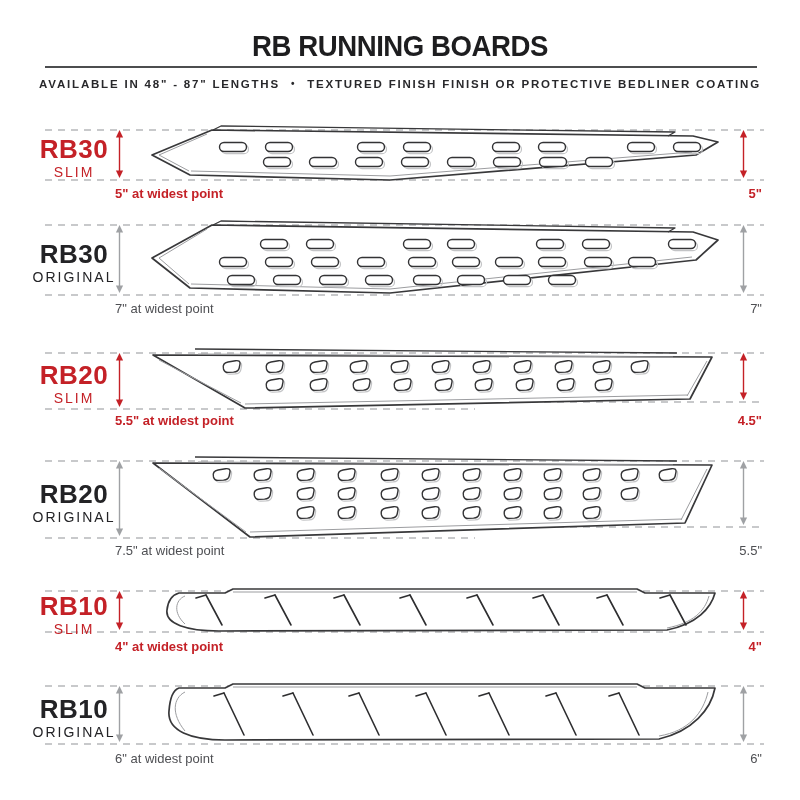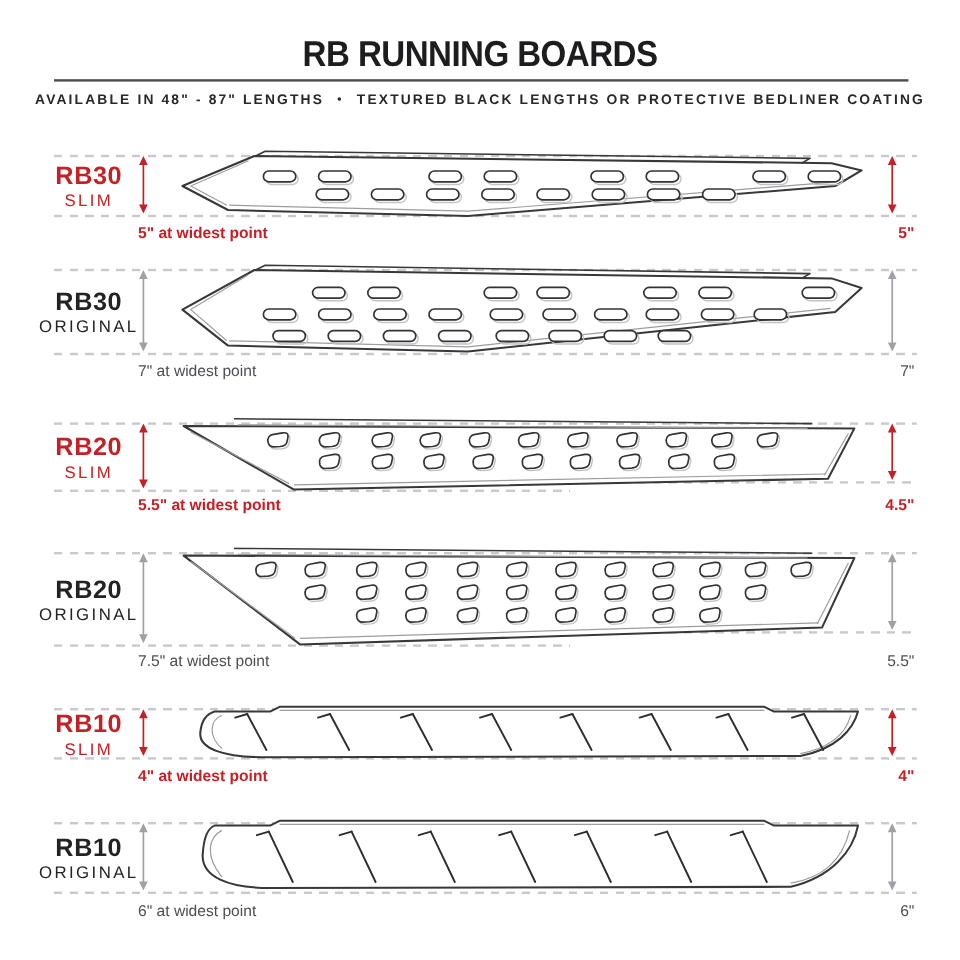--- a/index.html
+++ b/index.html
@@ -9,39 +9,39 @@
          font-size:30px;font-weight:bold;letter-spacing:-0.5px;color:#1d1d1f;
          transform:scaleX(0.92);line-height:1;}
   .rule{position:absolute;top:66px;left:45px;width:712px;height:2px;background:#4c4d4f;}
   .subtitle{position:absolute;top:78px;left:0;width:800px;text-align:center;
             font-size:11.5px;font-weight:bold;letter-spacing:1.8px;color:#28282b;white-space:nowrap;}
   .subtitle .sep{padding:0 11px;font-size:10px;position:relative;top:-1px;}
   .dash{position:absolute;height:2px;
         background-image:repeating-linear-gradient(90deg,#c8c9cb 0 7px,transparent 7px 13px);}
   .board{position:absolute;}
   .labelblock{position:absolute;left:22px;width:104px;text-align:center;line-height:1;}
-  .model{font-size:21px;font-weight:bold;letter-spacing:0.5px;}
+  .model{font-size:26px;font-weight:bold;letter-spacing:0.5px;}
   .variant{font-size:14px;letter-spacing:2px;margin-top:3px;font-weight:normal;}
   .arrow{position:absolute;}
   .note{position:absolute;font-size:13px;white-space:nowrap;}
   .note-left{left:115px;}
   .note-right{left:678px;width:84px;text-align:right;}
   .accent-red .model,.accent-red .variant{color:#c42127;}
   .accent-red .note{color:#c42127;font-weight:bold;}
   .accent-gray .model{color:#232326;}
   .accent-gray .variant{color:#232326;}
   .accent-gray .note{color:#4e4f53;font-weight:normal;}
 </style>
 </head>
 <body>
 
 <div id="canvas">
   <div class="title">RB RUNNING BOARDS</div>
   <div class="rule"></div>
-  <div class="subtitle"><span>AVAILABLE IN 48" - 87" LENGTHS</span><span class="sep">•</span><span>TEXTURED BLACK LENGTHS OR PROTECTIVE BEDLINER COATING</span></div>
+  <div class="subtitle"><span>AVAILABLE IN 48" - 87" LENGTHS</span><span class="sep">•</span><span>TEXTURED FINISH FINISH OR PROTECTIVE BEDLINER COATING</span></div>
 
   <section class="accent-red">
     <div class="dash dash-top" style="top: 129px; left: 45px; width: 719px;"></div>
     <div class="dash dash-bottom" style="top: 179px; left: 45px; width: 719px;"></div>
     <div class="labelblock" style="top: 136px;">
       <div class="model">RB30</div>
       <div class="variant">SLIM</div>
     </div>
     <span class="arrow arrow-left" style="left: 113px; top: 130px;"><svg width="13" height="48" viewBox="0 0 13 48">
           <line x1="6.5" y1="6" x2="6.5" y2="42" stroke="#c42127" stroke-width="1.4"></line>

